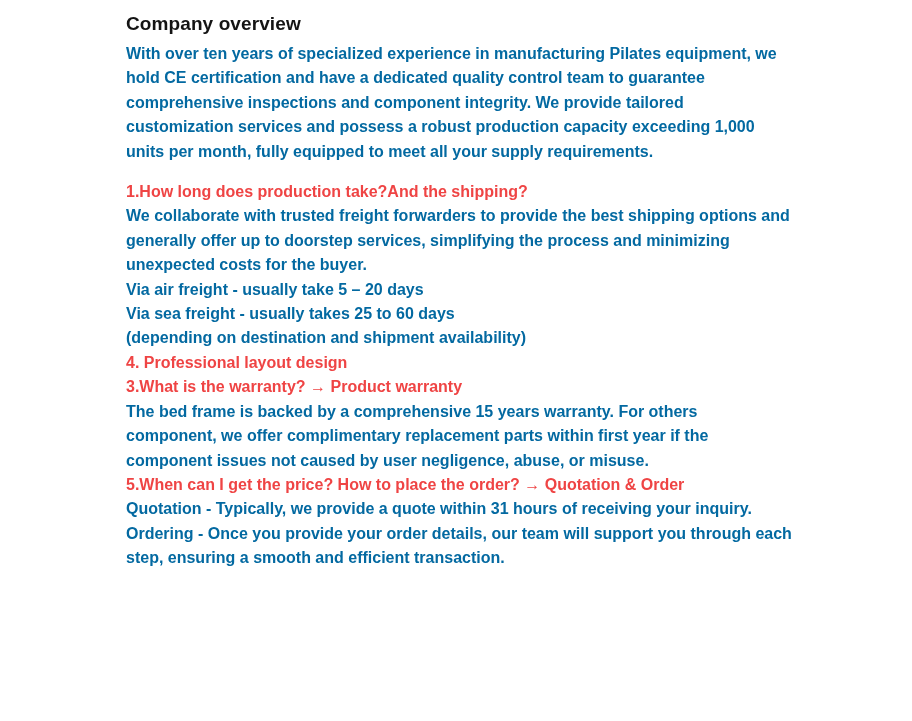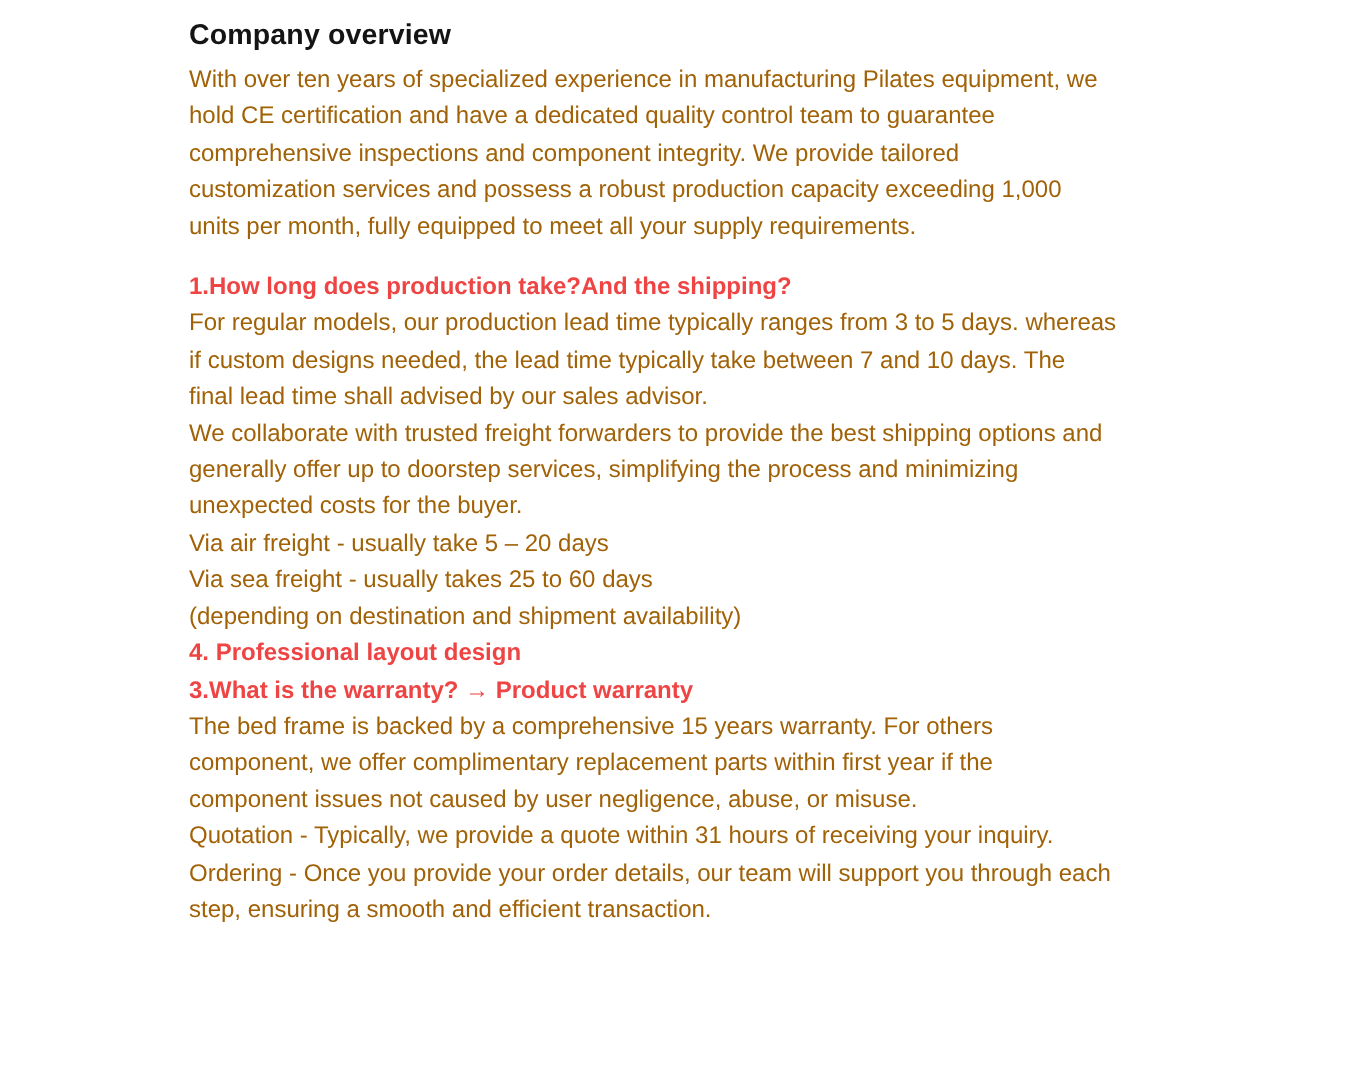--- a/index.html
+++ b/index.html
@@ -24,22 +24,22 @@
     line-height: 23px;
     font-weight: 700;
     color: #141414;
     letter-spacing: 0.1px;
   }
   .block {
     margin: 0;
     white-space: pre-line;
     font-size: 16px;
     line-height: 24.4px;
-    color: #a16207;
-    font-weight: 400;
+    color: #0369a1;
+    font-weight: 700;
   }
   .block.question {
     color: #ef4444;
     font-weight: 700;
   }
   .block.intro {
     margin-bottom: 16px;
   }
 </style>
 </head>
@@ -48,32 +48,30 @@
 <div class="canvas">
   <main>
     <h2 class="section-title">Company overview</h2>
     <div id="section-body">
         <p class="block paragraph intro">With over ten years of specialized experience in manufacturing Pilates equipment, we
 hold CE certification and have a dedicated quality control team to guarantee
 comprehensive inspections and component integrity. We provide tailored
 customization services and possess a robust production capacity exceeding 1,000
 units per month, fully equipped to meet all your supply requirements.</p>
         <p class="block question">1.How long does production take?And the shipping?</p>
-        <p class="block paragraph">For regular models, our production lead time typically ranges from 3 to 5 days. whereas
-if custom designs needed, the lead time typically take between 7 and 10 days. The
-final lead time shall advised by our sales advisor.</p>
         <p class="block paragraph">We collaborate with trusted freight forwarders to provide the best shipping options and
 generally offer up to doorstep services, simplifying the process and minimizing
 unexpected costs for the buyer.
 Via air freight - usually take 5 – 20 days
 Via sea freight - usually takes 25 to 60 days
 (depending on destination and shipment availability)</p>
         <p class="block question">4. Professional layout design</p>
         <p class="block question">3.What is the warranty? → Product warranty</p>
         <p class="block paragraph">The bed frame is backed by a comprehensive 15 years warranty. For others
 component, we offer complimentary replacement parts within first year if the
 component issues not caused by user negligence, abuse, or misuse.</p>
+        <p class="block question">5.When can I get the price? How to place the order? → Quotation &amp; Order</p>
         <p class="block paragraph">Quotation - Typically, we provide a quote within 31 hours of receiving your inquiry.
 Ordering - Once you provide your order details, our team will support you through each
 step, ensuring a smooth and efficient transaction.</p>
       </div>
   </main>
 </div>
 
 </body></html>

